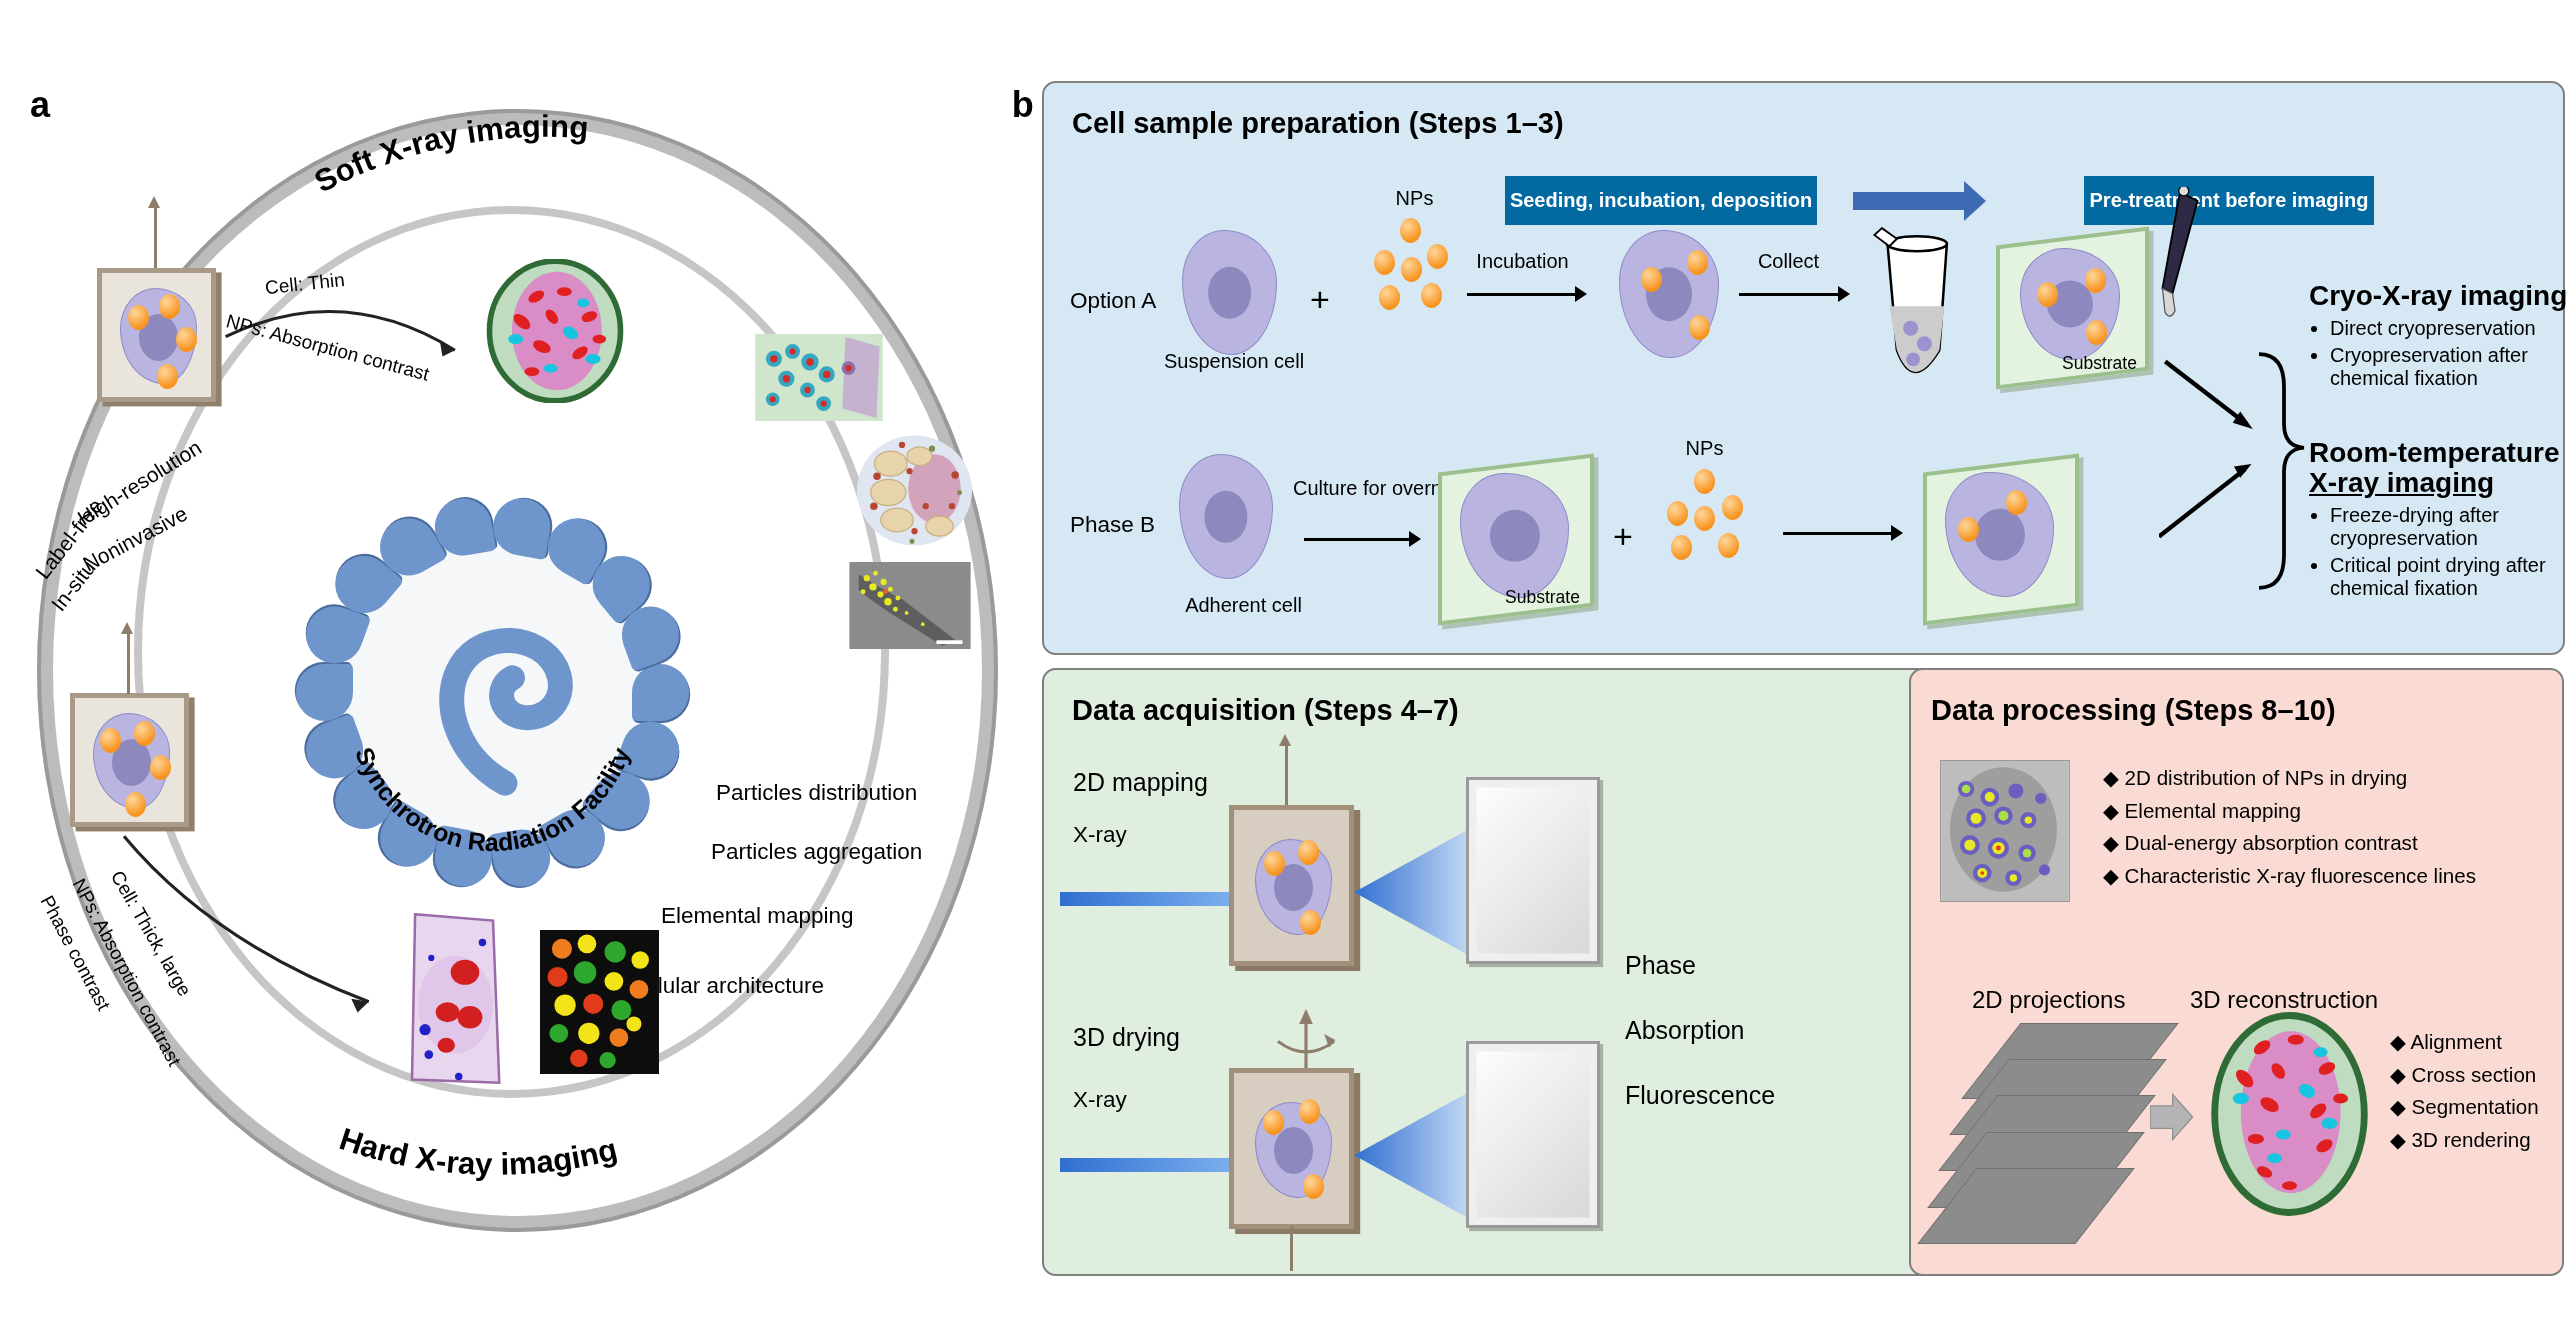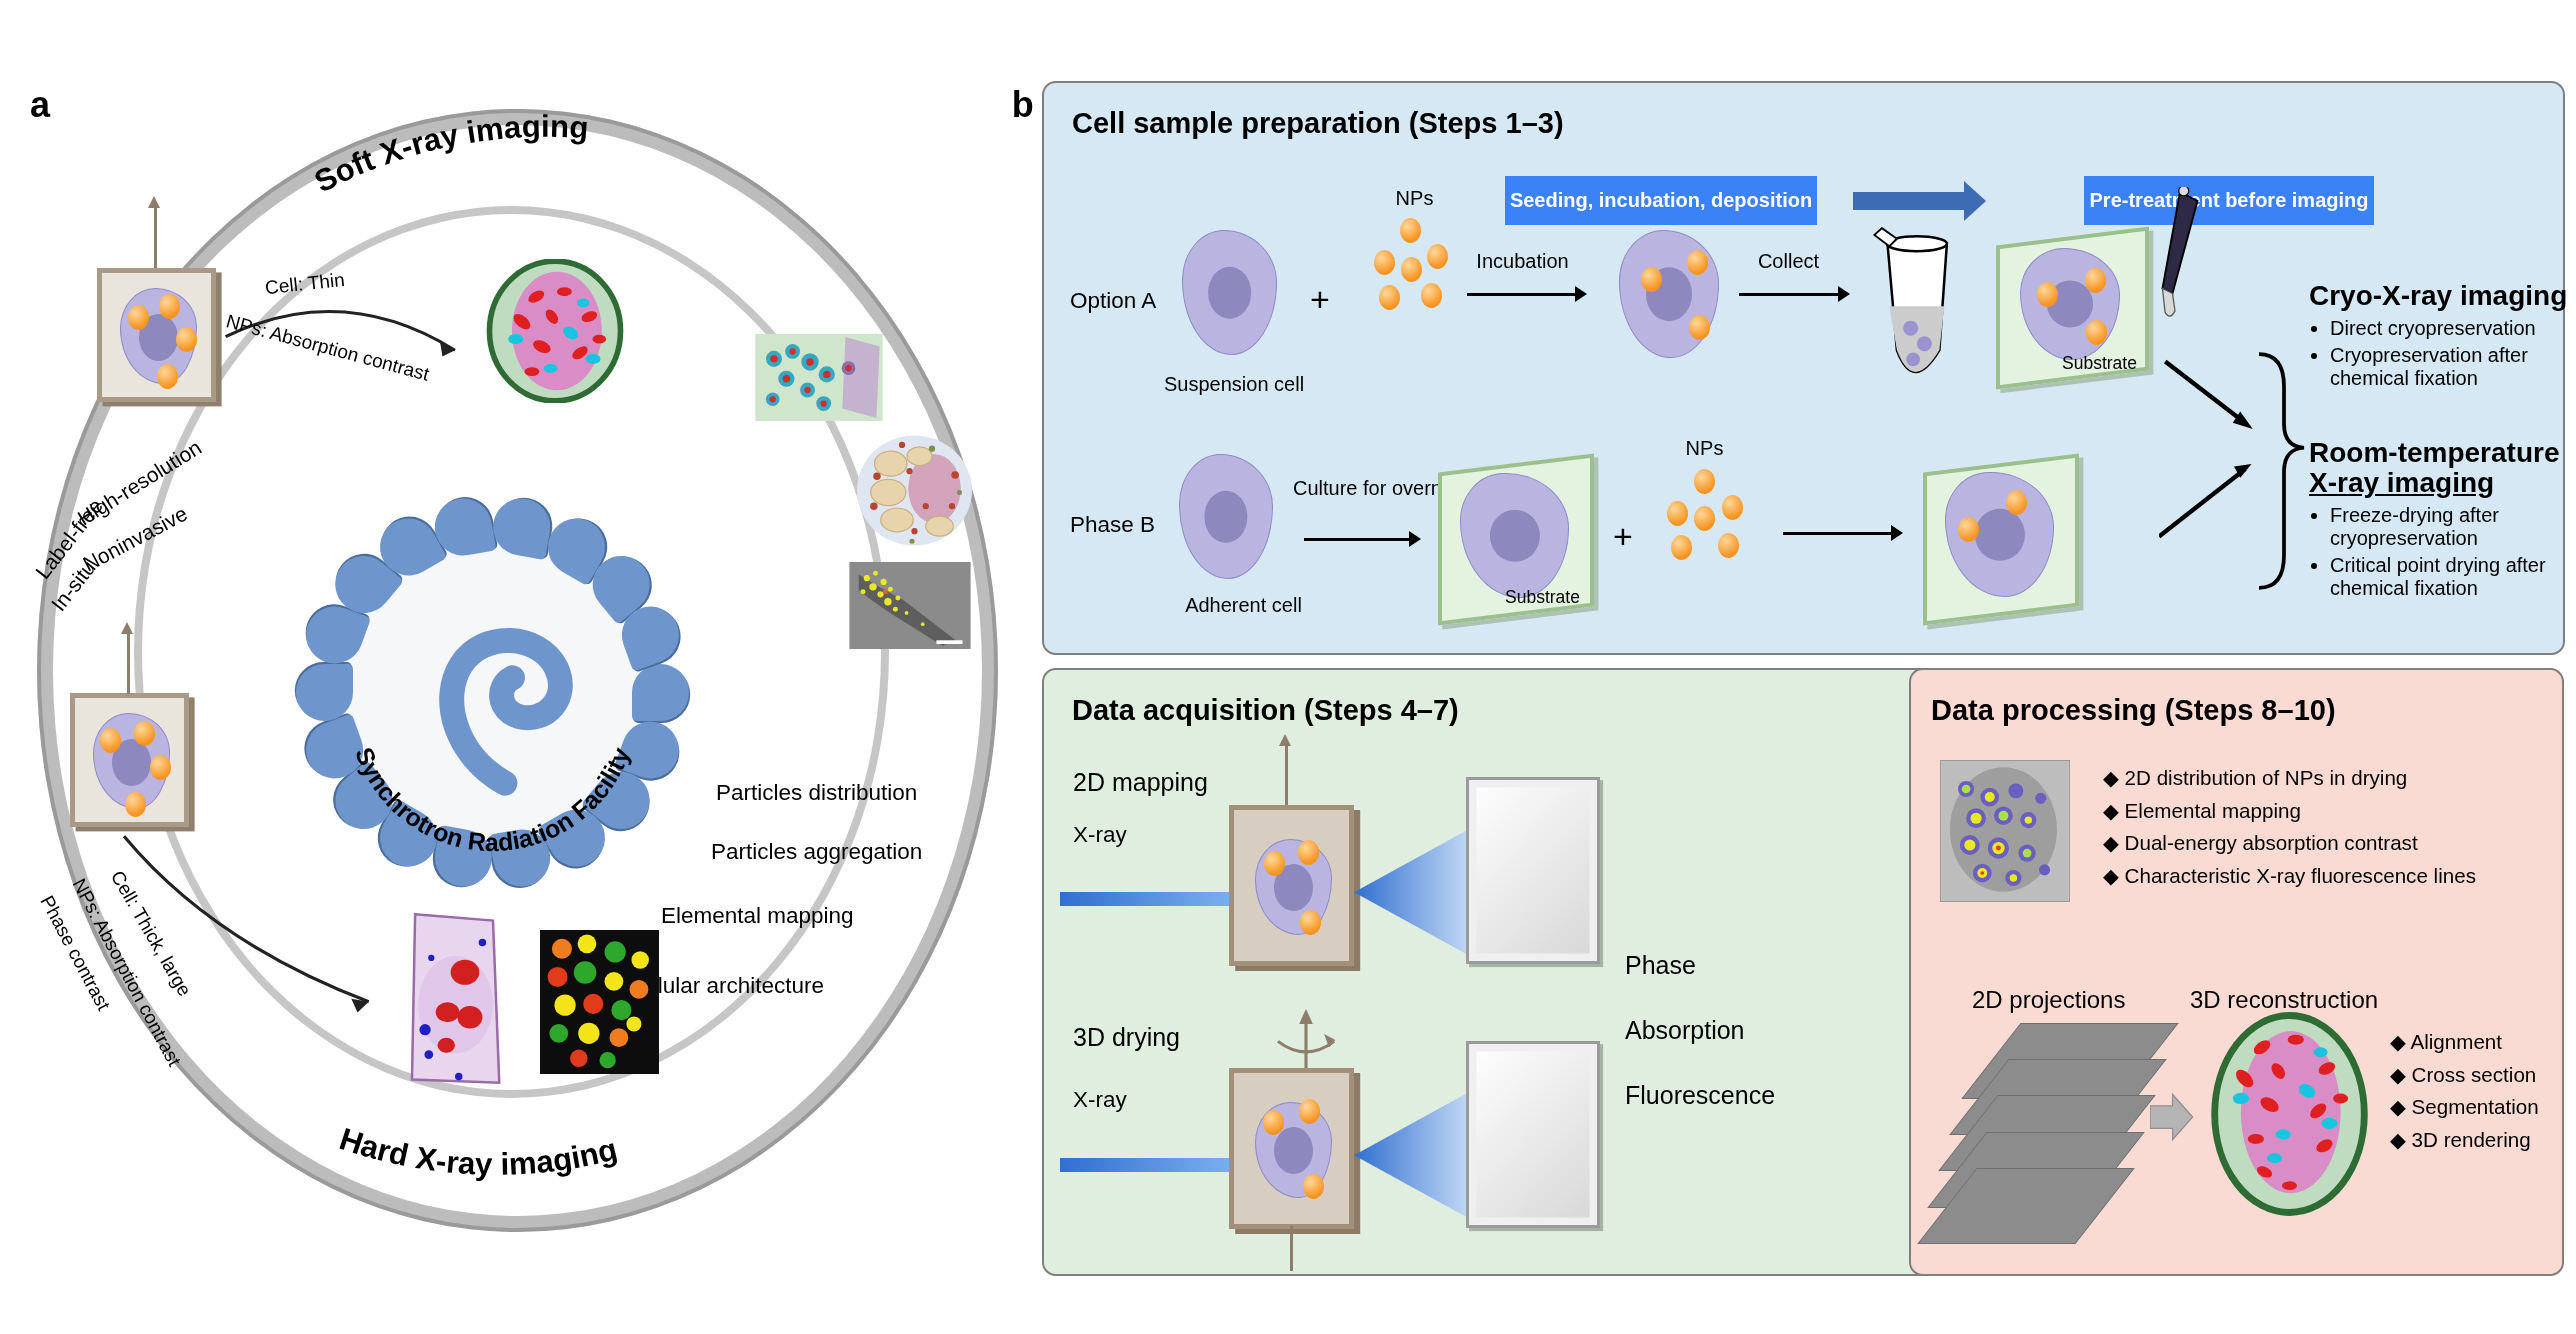--- a/index.html
+++ b/index.html
@@ -59,21 +59,21 @@
   .box{position:absolute;box-sizing:border-box;border:2.5px solid #7f7f7f;}
   #box-prep{left:19px;top:81px;width:1523px;height:574px;background:#d6e8f4;
      border-radius:13.7px;}
   #box-acq{left:19px;top:668px;width:920px;height:608px;background:#dfeede;
      border-radius:13.7px;}
   #box-proc{left:886px;top:668px;width:655px;height:608px;background:#fadbd3;
      border-radius:13.7px;}
 
   .sec-title{position:absolute;font-weight:bold;font-size:29px;white-space:nowrap;}
 
-  .bluebar{position:absolute;background:#3b82f6;color:#fff;font-weight:bold;
+  .bluebar{position:absolute;background:#0369a1;color:#fff;font-weight:bold;
      font-size:20px;display:flex;align-items:center;justify-content:center;
      padding:0 12.5px;box-sizing:border-box;white-space:nowrap;}
 
   .bigarrow{position:absolute;height:17.5px;background:#3d6cb4;}
   .bigarrow::after{content:"";position:absolute;right:-21px;top:-11.2px;
      border-top:20px solid transparent;border-bottom:20px solid transparent;
      border-left:22.5px solid #3d6cb4;}
 
   .optlbl{position:absolute;font-size:22.5px;white-space:nowrap;}
   .steplbl{position:absolute;font-size:20px;white-space:nowrap;text-align:center;}
@@ -371,21 +371,21 @@
   <div class="bluebar" style="left:482px;top:176px;width:312px;height:49px;">Seeding, incubation, deposition</div>
   <div class="bigarrow" style="left:830px;top:192px;width:112px;"></div>
   <div class="bluebar" style="left:1061px;top:176px;width:290px;height:49px;">Pre-treatment before imaging</div>
 
   <div class="optlbl" style="left:47px;top:288px;">Option A</div>
 
   <div class="cellB" style="left:159px;top:230px;width:95px;height:125px;">
     <div class="body"></div>
       <div class="nucB"></div>
   </div>
-  <div class="steplbl" style="left:141px;top:373px;width:137px;">Suspension cell</div>
+  <div class="steplbl" style="left:141px;top:350px;width:137px;">Suspension cell</div>
 
   <div class="abs" style="left:287px;top:280px;font-size:34px;color:#000;">+</div>
 
   <div class="steplbl" style="left:354px;top:187px;width:75px;">NPs</div>
   <div class="abs" style="left:337px;top:218px;width:112px;height:125px;">
     <div class="np" style="left:40px;top:0px;"></div>
     <div class="np" style="left:13.7px;top:32px;"></div>
     <div class="np" style="left:41px;top:39px;"></div>
     <div class="np" style="left:67px;top:26px;"></div>
     <div class="np" style="left:19px;top:67px;"></div>

